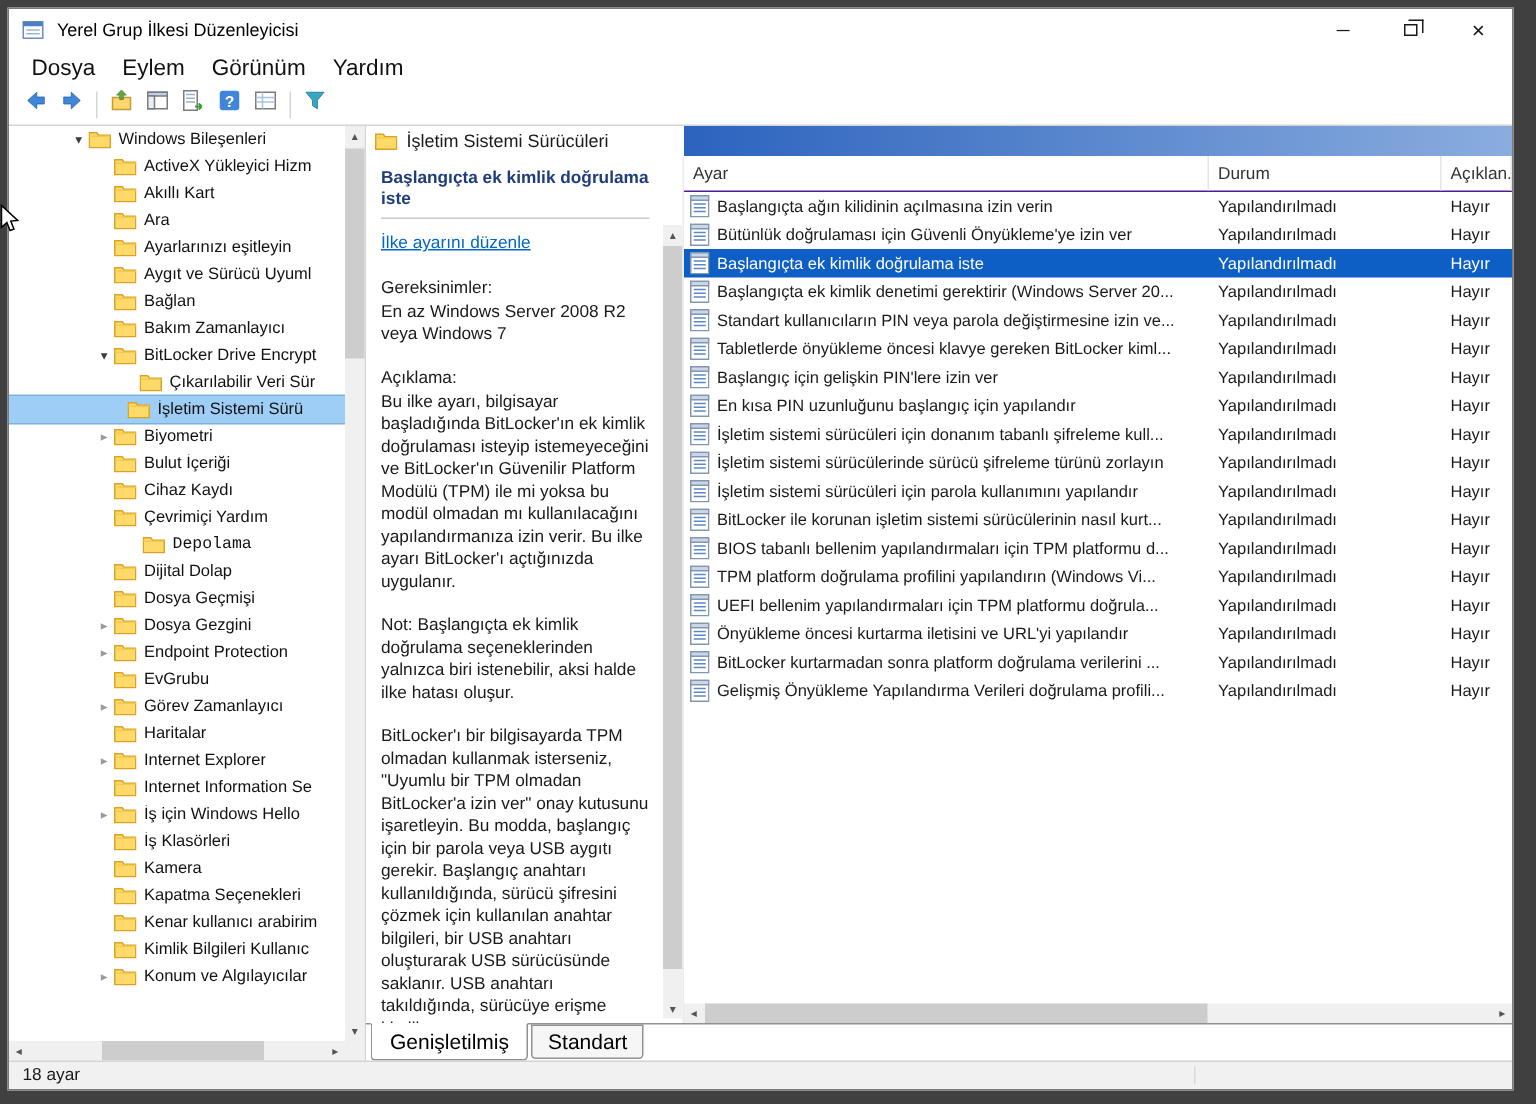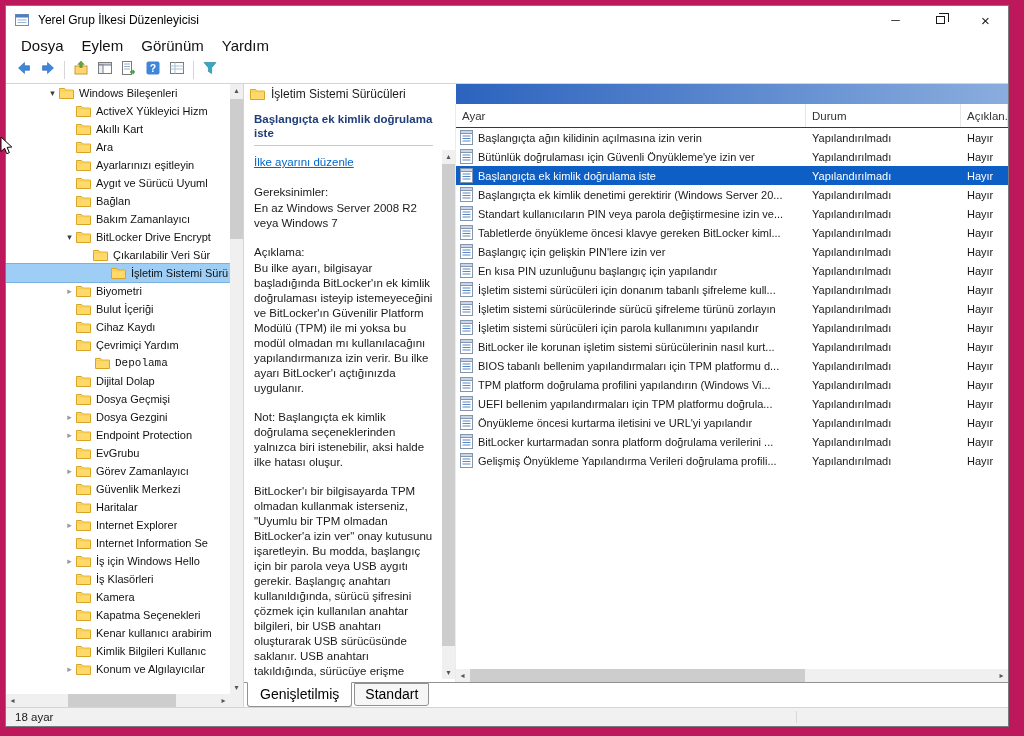--- a/index.html
+++ b/index.html
@@ -1,17 +1,17 @@
 <!DOCTYPE html>
 <html><head>
 <meta charset="utf-8">
 <style>
   * { box-sizing: border-box; margin: 0; padding: 0; }
   html,body { width:1024px; height:736px; background:#000; font-family:"Liberation Sans","DejaVu Sans",sans-serif; overflow:hidden; }
-  .screen { position:relative; width:1024px; height:736px; background:#be185d; }
+  .screen { position:relative; width:1024px; height:736px; background:#404040; }
   .cursor { position:absolute; left:0; top:136px; z-index:50; }
 
   .window { position:absolute; left:5px; top:5px; width:1004px; height:722px;
             background:#fff; border:1px solid #7a7a7a; display:flex; flex-direction:column; }
 
   
   .titlebar { height:28px; flex:none; display:flex; align-items:center; background:#fff; padding-left:8px; }
   .app-icon { width:18px; height:16px; margin-right:6px; flex:none; display:flex; align-items:center; }
   .title { font-size:12px; color:#000; white-space:nowrap; }
   .win-controls { margin-left:auto; display:flex; height:100%; }
@@ -301,21 +301,21 @@
             <div class="tree-item" style="padding-left: 74px;">
               <span class="chev none"></span>
               <span class="f-ic">
                 <svg width="15" height="12" viewBox="0 0 15 12">
                   <path d="M.5 1.5h5l1.2 1.6h7.8v8.4H.5z" fill="#ffda6b" stroke="#d9a425"></path>
                   <path d="M.5 3.8h14" stroke="#f3c94e" fill="none"></path>
                 </svg>
               </span>
               <span class="tree-label">Çıkarılabilir Veri Sür</span>
             </div>
-            <div class="tree-item selected" style="padding-left: 92px; background: rgb(158, 206, 245);">
+            <div class="tree-item selected" style="padding-left: 66px; background: rgb(158, 206, 245);">
               <span class="chev none"></span>
               <span class="f-ic">
                 <svg width="15" height="12" viewBox="0 0 15 12">
                   <path d="M.5 1.5h5l1.2 1.6h7.8v8.4H.5z" fill="#ffda6b" stroke="#d9a425"></path>
                   <path d="M.5 3.8h14" stroke="#f3c94e" fill="none"></path>
                 </svg>
               </span>
               <span class="tree-label">İşletim Sistemi Sürü</span>
             </div>
             <div class="tree-item" style="padding-left: 57px;">
@@ -420,30 +420,20 @@
             </div>
             <div class="tree-item" style="padding-left: 57px;">
               <span class="chev closed">▸</span>
               <span class="f-ic">
                 <svg width="15" height="12" viewBox="0 0 15 12">
                   <path d="M.5 1.5h5l1.2 1.6h7.8v8.4H.5z" fill="#ffda6b" stroke="#d9a425"></path>
                   <path d="M.5 3.8h14" stroke="#f3c94e" fill="none"></path>
                 </svg>
               </span>
               <span class="tree-label">Görev Zamanlayıcı</span>
-            </div>
-            <div class="tree-item" style="padding-left: 57px;">
-              <span class="chev none"></span>
-              <span class="f-ic">
-                <svg width="15" height="12" viewBox="0 0 15 12">
-                  <path d="M.5 1.5h5l1.2 1.6h7.8v8.4H.5z" fill="#ffda6b" stroke="#d9a425"></path>
-                  <path d="M.5 3.8h14" stroke="#f3c94e" fill="none"></path>
-                </svg>
-              </span>
-              <span class="tree-label">Güvenlik Merkezi</span>
             </div>
             <div class="tree-item" style="padding-left: 57px;">
               <span class="chev none"></span>
               <span class="f-ic">
                 <svg width="15" height="12" viewBox="0 0 15 12">
                   <path d="M.5 1.5h5l1.2 1.6h7.8v8.4H.5z" fill="#ffda6b" stroke="#d9a425"></path>
                   <path d="M.5 3.8h14" stroke="#f3c94e" fill="none"></path>
                 </svg>
               </span>
               <span class="tree-label">Haritalar</span>

